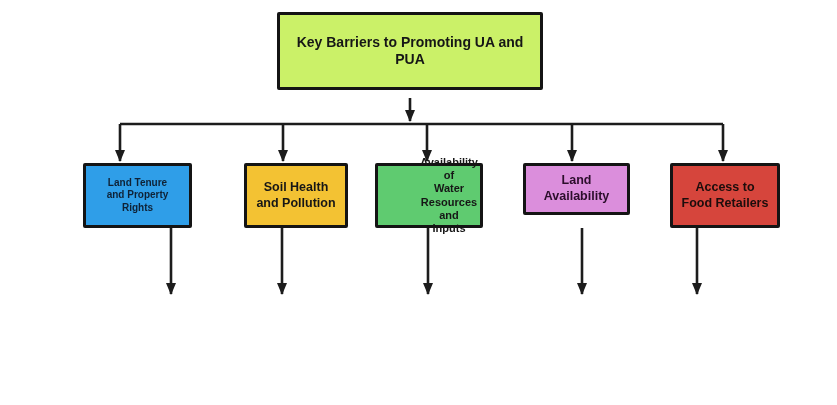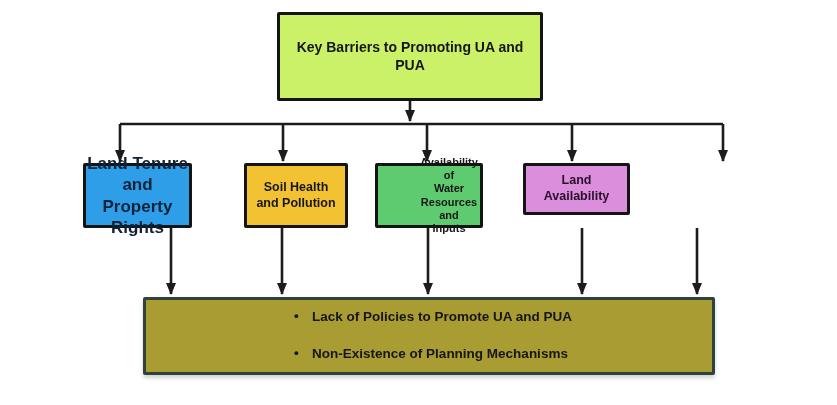--- a/index.html
+++ b/index.html
@@ -16,22 +16,22 @@
     display:flex;align-items:center;justify-content:center;
     text-align:center;
     border:3px solid #141414;
     border-radius:2px;
     box-sizing:border-box;
     font-weight:700;
     color:#161616;
     white-space:pre-line;
     line-height:1.25;
   }
-  .title-box{left:277px;top:12px;width:266px;height:89px;font-size:14px;}
-  .b0{left:83px;top:163px;width:109px;height:65px;font-size:17px;color:#0f2236;}
+  .title-box{left:277px;top:12px;width:266px;height:78px;font-size:14px;}
+  .b0{left:83px;top:163px;width:109px;height:65px;font-size:10px;color:#0f2236;}
   .b1{left:228px;top:163px;width:104px;height:65px;font-size:12.5px;}
   .b2{left:375px;top:163px;width:108px;height:65px;font-size:11px;line-height:1.2;}
   .b3{left:523px;top:163px;width:107px;height:52px;font-size:12.5px;color:#2b0e2b;}
   .b4{left:670px;top:163px;width:110px;height:65px;font-size:12.5px;color:#1c0d0c;}
   .summary-box{
     left:143px;top:297px;width:572px;height:78px;
     border:3px solid #31413d;
     box-shadow:0 3px 4px rgba(0,0,0,0.18);
     font-size:13.5px;
   }
@@ -94,21 +94,17 @@
 and Pollution</div>
 
   <div class="node b2" style="background-color: rgb(95, 203, 112); padding-left: 40px;">Availability of
 Water
 Resources and
 Inputs</div>
 
   <div class="node b3" style="background-color: rgb(219, 142, 220);">Land
 Availability</div>
 
+  <div class="node b4" style="background-color: rgb(214, 69, 60);">Access to
+Food Retailers</div>
 
-  <div class="node summary-box" style="background-color: rgb(168, 156, 51);">
-    <ul class="bullet-list">
-      <li>Lack of Policies to Promote UA and PUA</li>
-      <li>Non-Existence of Planning Mechanisms</li>
-    </ul>
-  </div>
 
 </div>
 
 </body></html>

